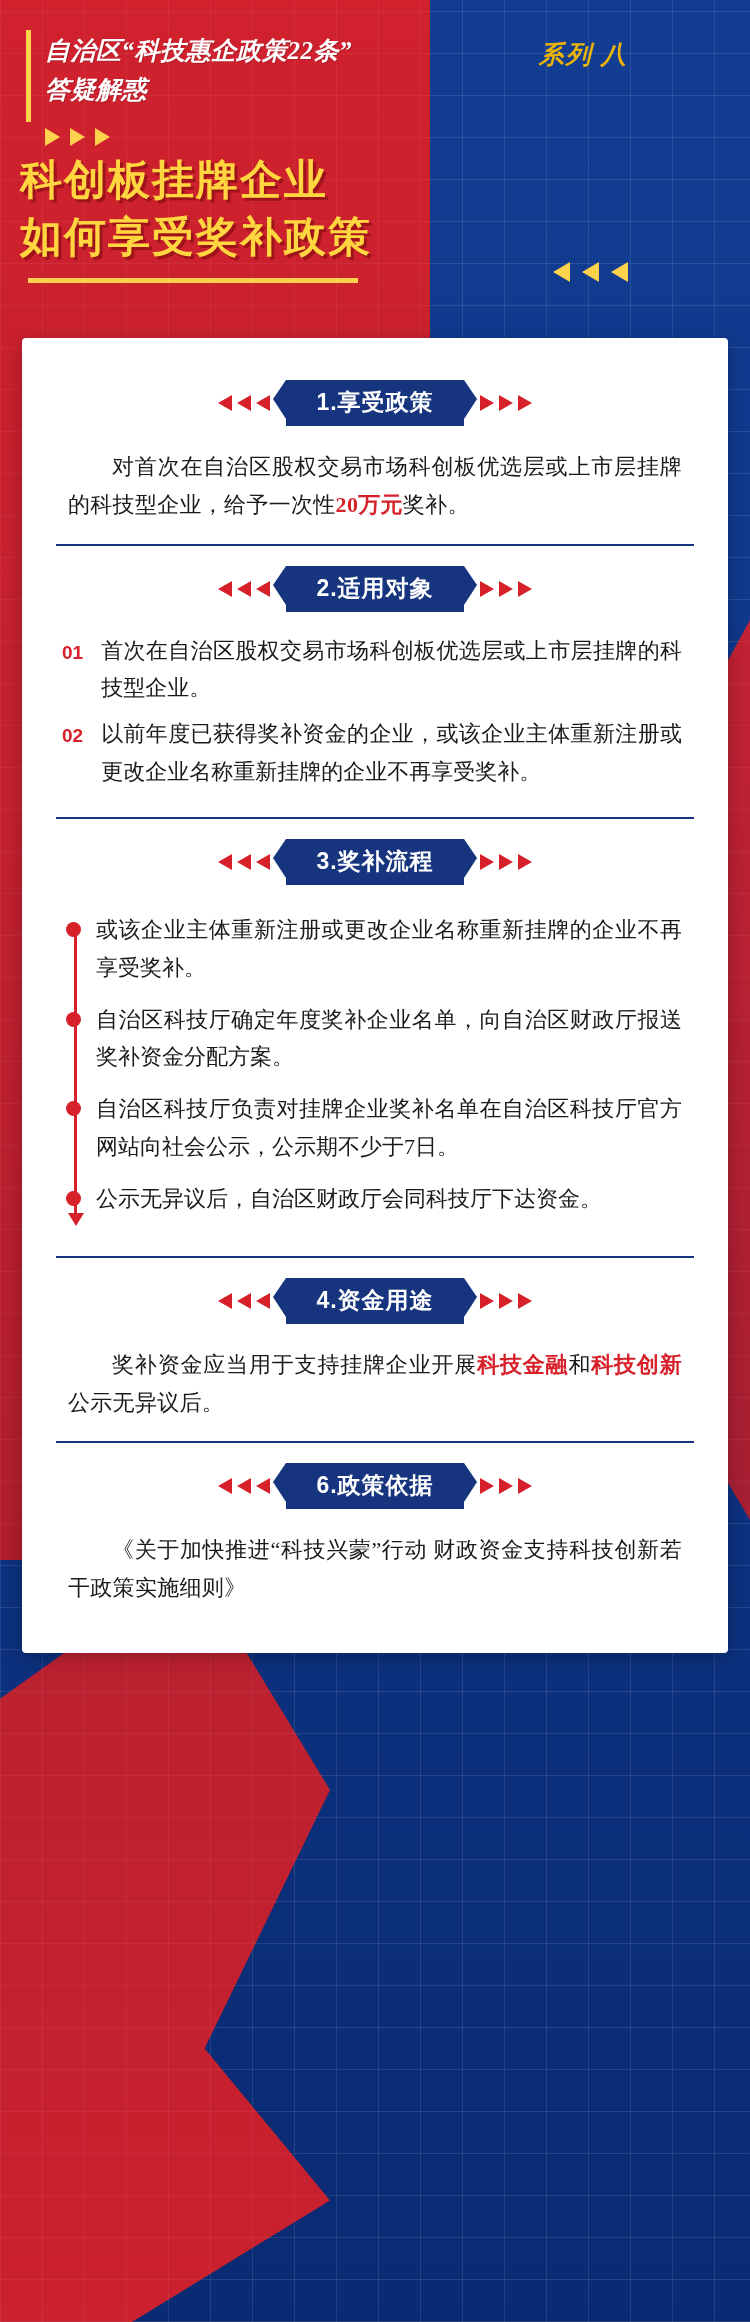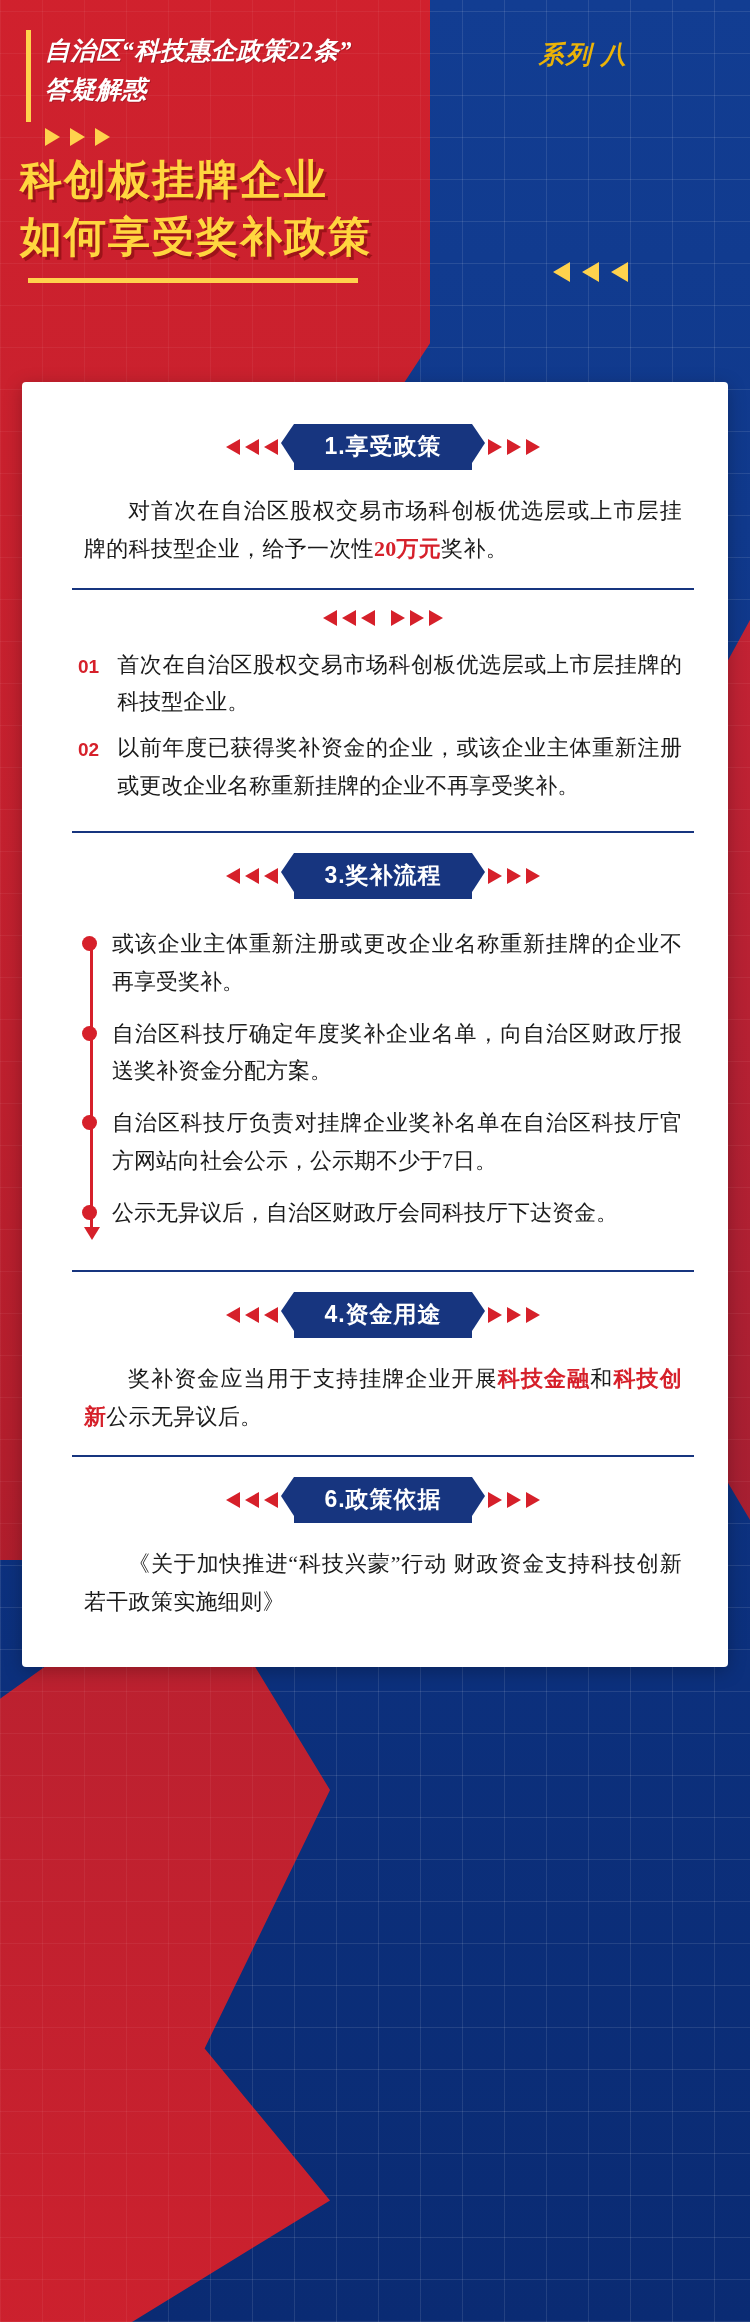--- a/index.html
+++ b/index.html
@@ -134,22 +134,21 @@
   }
 
   
   .card {
     position: absolute;
     left: 22px; top: 338px;
     width: 706px;
     background: #ffffff;
     border-radius: 4px;
     box-shadow: 0 4px 18px rgba(0,0,0,.25);
-    padding: 22px 0 40px 16px;
-    margin-top: 44px;
+    padding: 22px 0 40px 0;
   }
 
   
   .sec-head {
     display: flex;
     align-items: center;
     justify-content: center;
     gap: 16px;
     margin: 20px 0 8px 0;
     position: relative;
@@ -333,20 +332,21 @@
   <div class="body-text indent"><span>对首次在自治区股权交易市场科创板优选层或上市层挂牌的科技型企业，给予一次性</span><span class="em-red">20万元</span><span>奖补。</span></div>
 
   <div class="divider"></div>
 
   <div class="sec-head">
     <span class="sec-arrows-l">
       <span class="tri-red-l"></span>
       <span class="tri-red-l"></span>
       <span class="tri-red-l"></span>
     </span>
+    <span class="sec-banner">2.适用对象</span>
     <span class="sec-arrows-r">
       <span class="tri-red-r"></span>
       <span class="tri-red-r"></span>
       <span class="tri-red-r"></span>
     </span>
   </div>
   <div class="num-list">
     <div class="num-item">
       <span class="num-badge">01</span>
       <span class="num-text">首次在自治区股权交易市场科创板优选层或上市层挂牌的科技型企业。</span>

